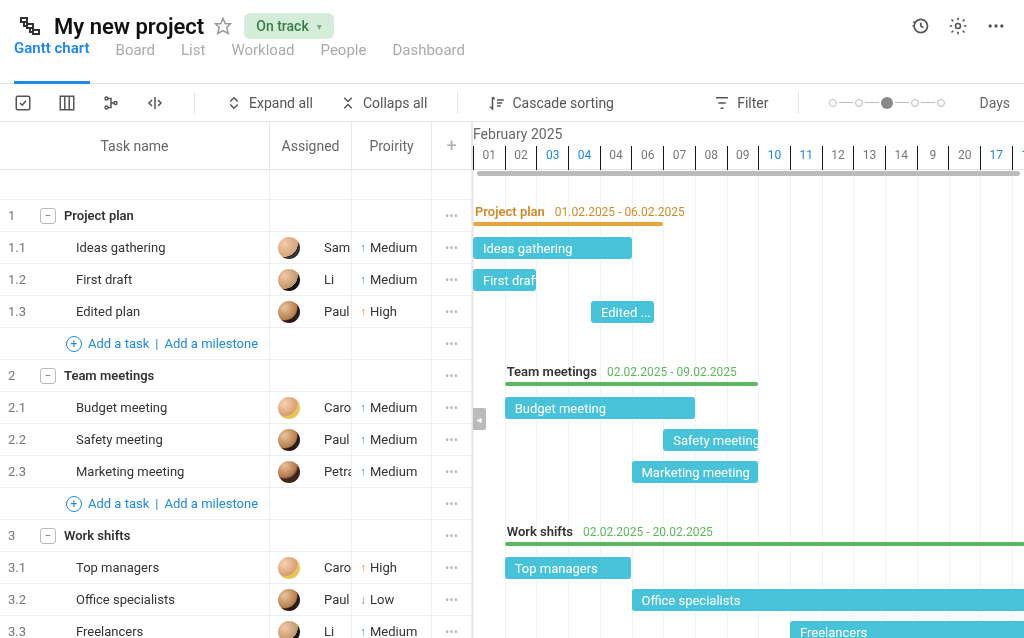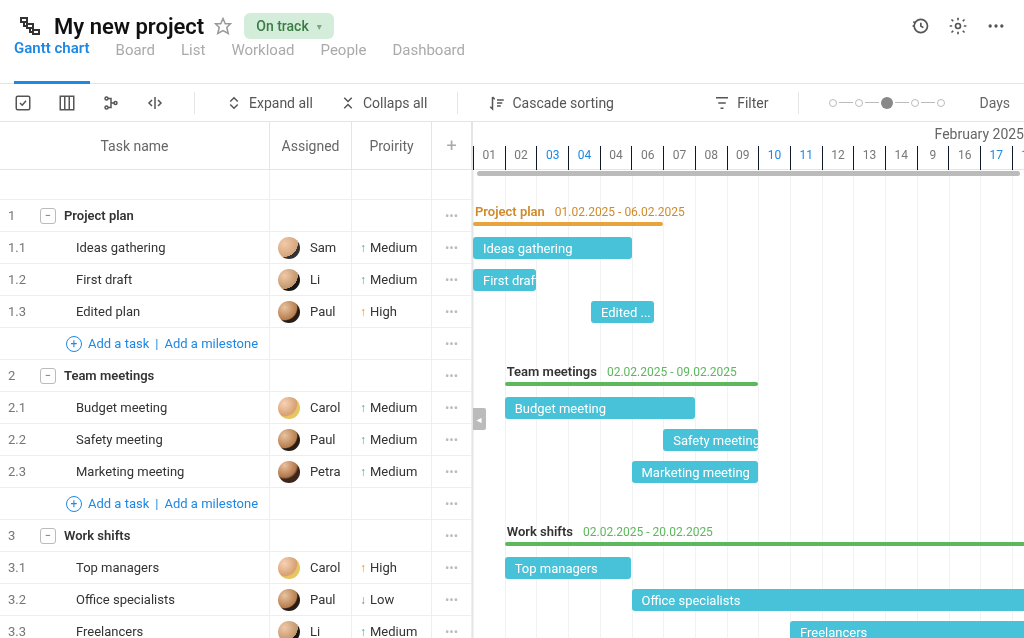--- a/index.html
+++ b/index.html
@@ -40,21 +40,21 @@
   .ch { display: flex; align-items: center; justify-content: center; border-right: 1px solid #e5e5e5; color: #666; font-size: 14px; }
   .ch1 { width: 270px; }
   .ch2 { width: 82px; }
   .ch3 { width: 80px; }
   .ch4 { width: 40px; color: #aaa; font-size: 18px; cursor: pointer; }
 
   .row { display: flex; height: 32px; border-bottom: 1px solid #eee; align-items: stretch; }
   .row:first-of-type { height: 30px; } 
   .cell { border-right: 1px solid #eee; display: flex; align-items: center; padding: 0 8px; overflow: hidden; white-space: nowrap; }
   .c-name { width: 270px; gap: 8px; }
-  .c-assigned { width: 82px; gap: 10px; }
+  .c-assigned { width: 82px; gap: 24px; }
   .c-prio { width: 80px; gap: 4px; font-size: 13px; }
   .c-menu { width: 40px; justify-content: center; color: #bbb; cursor: pointer; }
 
   .rownum { color: #777; width: 24px; font-size: 13px; }
   .collapse-btn { width: 16px; height: 16px; border: 1px solid #bbb; border-radius: 3px; display: flex; align-items: center; justify-content: center; font-size: 11px; color: #666; cursor: pointer; }
   .group-name { font-weight: 600; }
   .task-name { padding-left: 30px; }
 
   .avatar { width: 22px; height: 22px; border-radius: 50%; flex-shrink: 0; background-size: cover; }
   .av1 { background: radial-gradient(circle at 30% 30%, #f2c9a9, #d4a57b 60%, #333 61%); }
@@ -68,21 +68,21 @@
   .prio-high { color: #ff8c00; }
   .prio-down { color: #888; }
 
   .add-row { color: #1e88e5; display: flex; align-items: center; gap: 6px; padding-left: 66px; }
   .add-plus { width: 16px; height: 16px; border: 1.5px solid #1e88e5; border-radius: 50%; display: flex; align-items: center; justify-content: center; font-size: 12px; }
   .add-sep { color: #1e88e5; }
 
   
   .right { flex: 1; position: relative; overflow: hidden; }
   .timeline-head { height: 48px; border-bottom: 1px solid #e5e5e5; }
-  .month-label { text-align: right; color: #666; font-size: 14px; padding-top: 4px; height: 24px; }
+  .month-label { text-align: left; color: #666; font-size: 14px; padding-top: 4px; height: 24px; }
   .days { display: flex; height: 24px; }
   .daycell { width: 31.7px; flex-shrink: 0; text-align: center; font-size: 12px; color: #777; border-left: 1px solid #0f172a; padding-top: 2px; }
   .daycell.blue { color: #1e88e5; }
 
   .gantt-body { position: relative; }
   .grow { height: 32px; position: relative; border-bottom: 1px solid transparent; }
   .grow.thin { height: 30px; }
   .vgrid { position: absolute; top: 0; bottom: 0; width: 31.7px; border-left: 1px solid #f2f2f2; }
 
   .summary-bar { position: absolute; height: 4px; top: 22px; border-radius: 2px; }
@@ -420,21 +420,21 @@
           <div class="daycell">06</div>
           <div class="daycell">07</div>
           <div class="daycell">08</div>
           <div class="daycell">09</div>
           <div class="daycell blue">10</div>
           <div class="daycell blue">11</div>
           <div class="daycell">12</div>
           <div class="daycell">13</div>
           <div class="daycell">14</div>
           <div class="daycell">9</div>
-          <div class="daycell">16</div>
+          <div class="daycell">20</div>
           <div class="daycell blue">17</div>
           <div class="daycell blue">18</div>
         </div>
     </div>
     <div class="gantt-body" id="gantt-body">
       <div id="vgrids">
           <div class="vgrid" style="left: 0px; height: 520px;"></div>
           <div class="vgrid" style="left: 31.7px; height: 520px;"></div>
           <div class="vgrid" style="left: 63.4px; height: 520px;"></div>
           <div class="vgrid" style="left: 95.1px; height: 520px;"></div>

